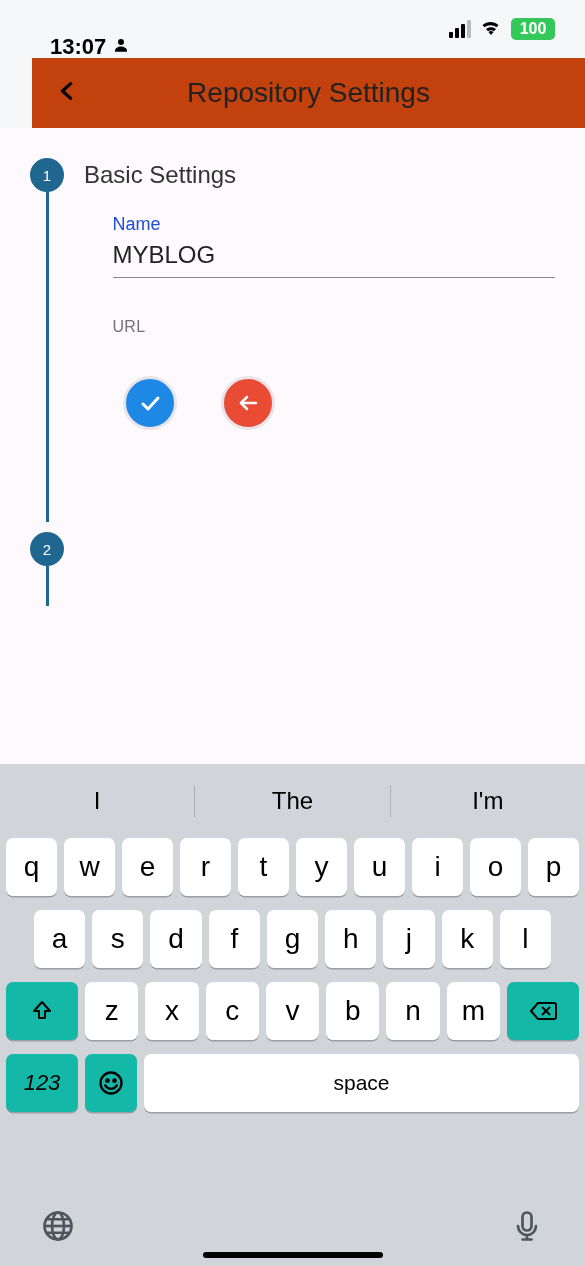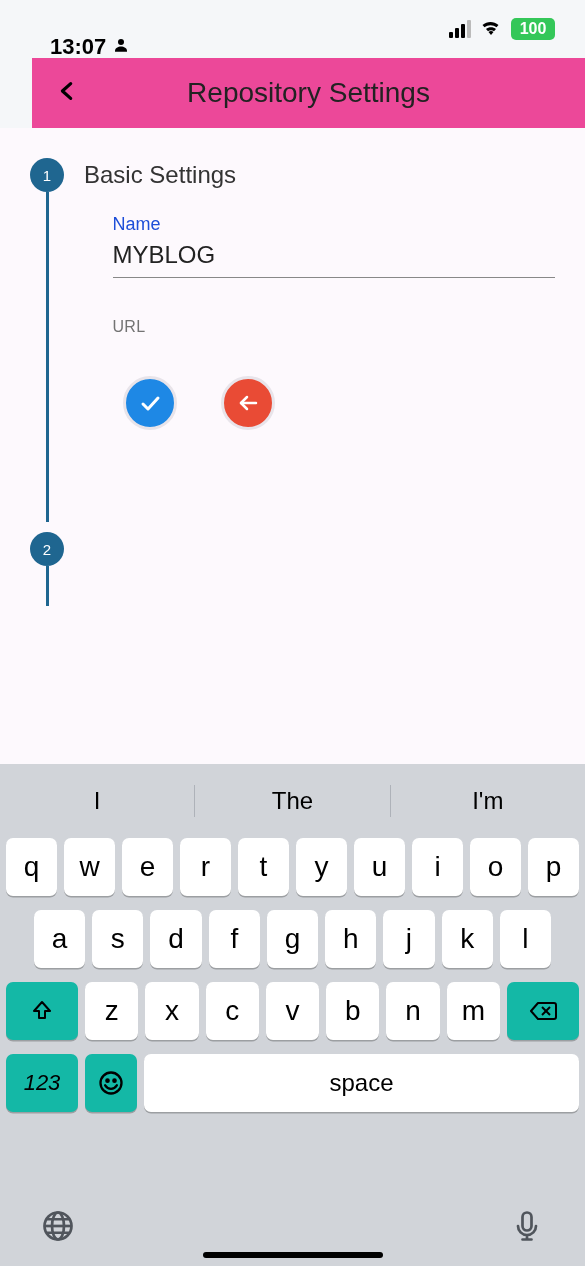--- a/index.html
+++ b/index.html
@@ -41,21 +41,21 @@
     text-align: center;
   }
 
   
   .nav-bar {
     height: 70px;
     display: flex;
     align-items: center;
     justify-content: center;
     position: relative;
-    background: #ec4899;
+    background: #c2410c;
     margin-left: 32px;
   }
   .back-btn {
     position: absolute;
     left: 24px;
     top: 50%;
     transform: translateY(-50%);
     cursor: pointer;
   }
   .nav-title { font-size: 28px; font-weight: 500; color: #222; }
@@ -175,21 +175,21 @@
     display:flex; align-items:center; justify-content:center;
     font-size:28px;
     box-shadow: 0 1.5px 0 rgba(0,0,0,.25);
     cursor:pointer;
   }
   .krow.row2 { padding: 0 28px; }
   .key.special { background:#14b8a6;font-style:italic; }
   .key.shift, .key.del { flex: 0 0 72px; }
   .key.num { flex:0 0 72px; font-size:22px; }
   .key.emoji { flex:0 0 52px; font-size:26px; }
-  .key.space { flex:1; font-size:24px;text-align:right; }
+  .key.space { flex:1; font-size:21px;text-align:right; }
   .key.return { flex:0 0 136px; font-size:21px; }
 
   .kb-bottom {
     position:absolute;
     bottom:18px; left:0; right:0;
     display:flex; justify-content:space-between;
     padding: 0 40px;
   }
   .kb-bottom svg { width:36px; height:36px; }
 

